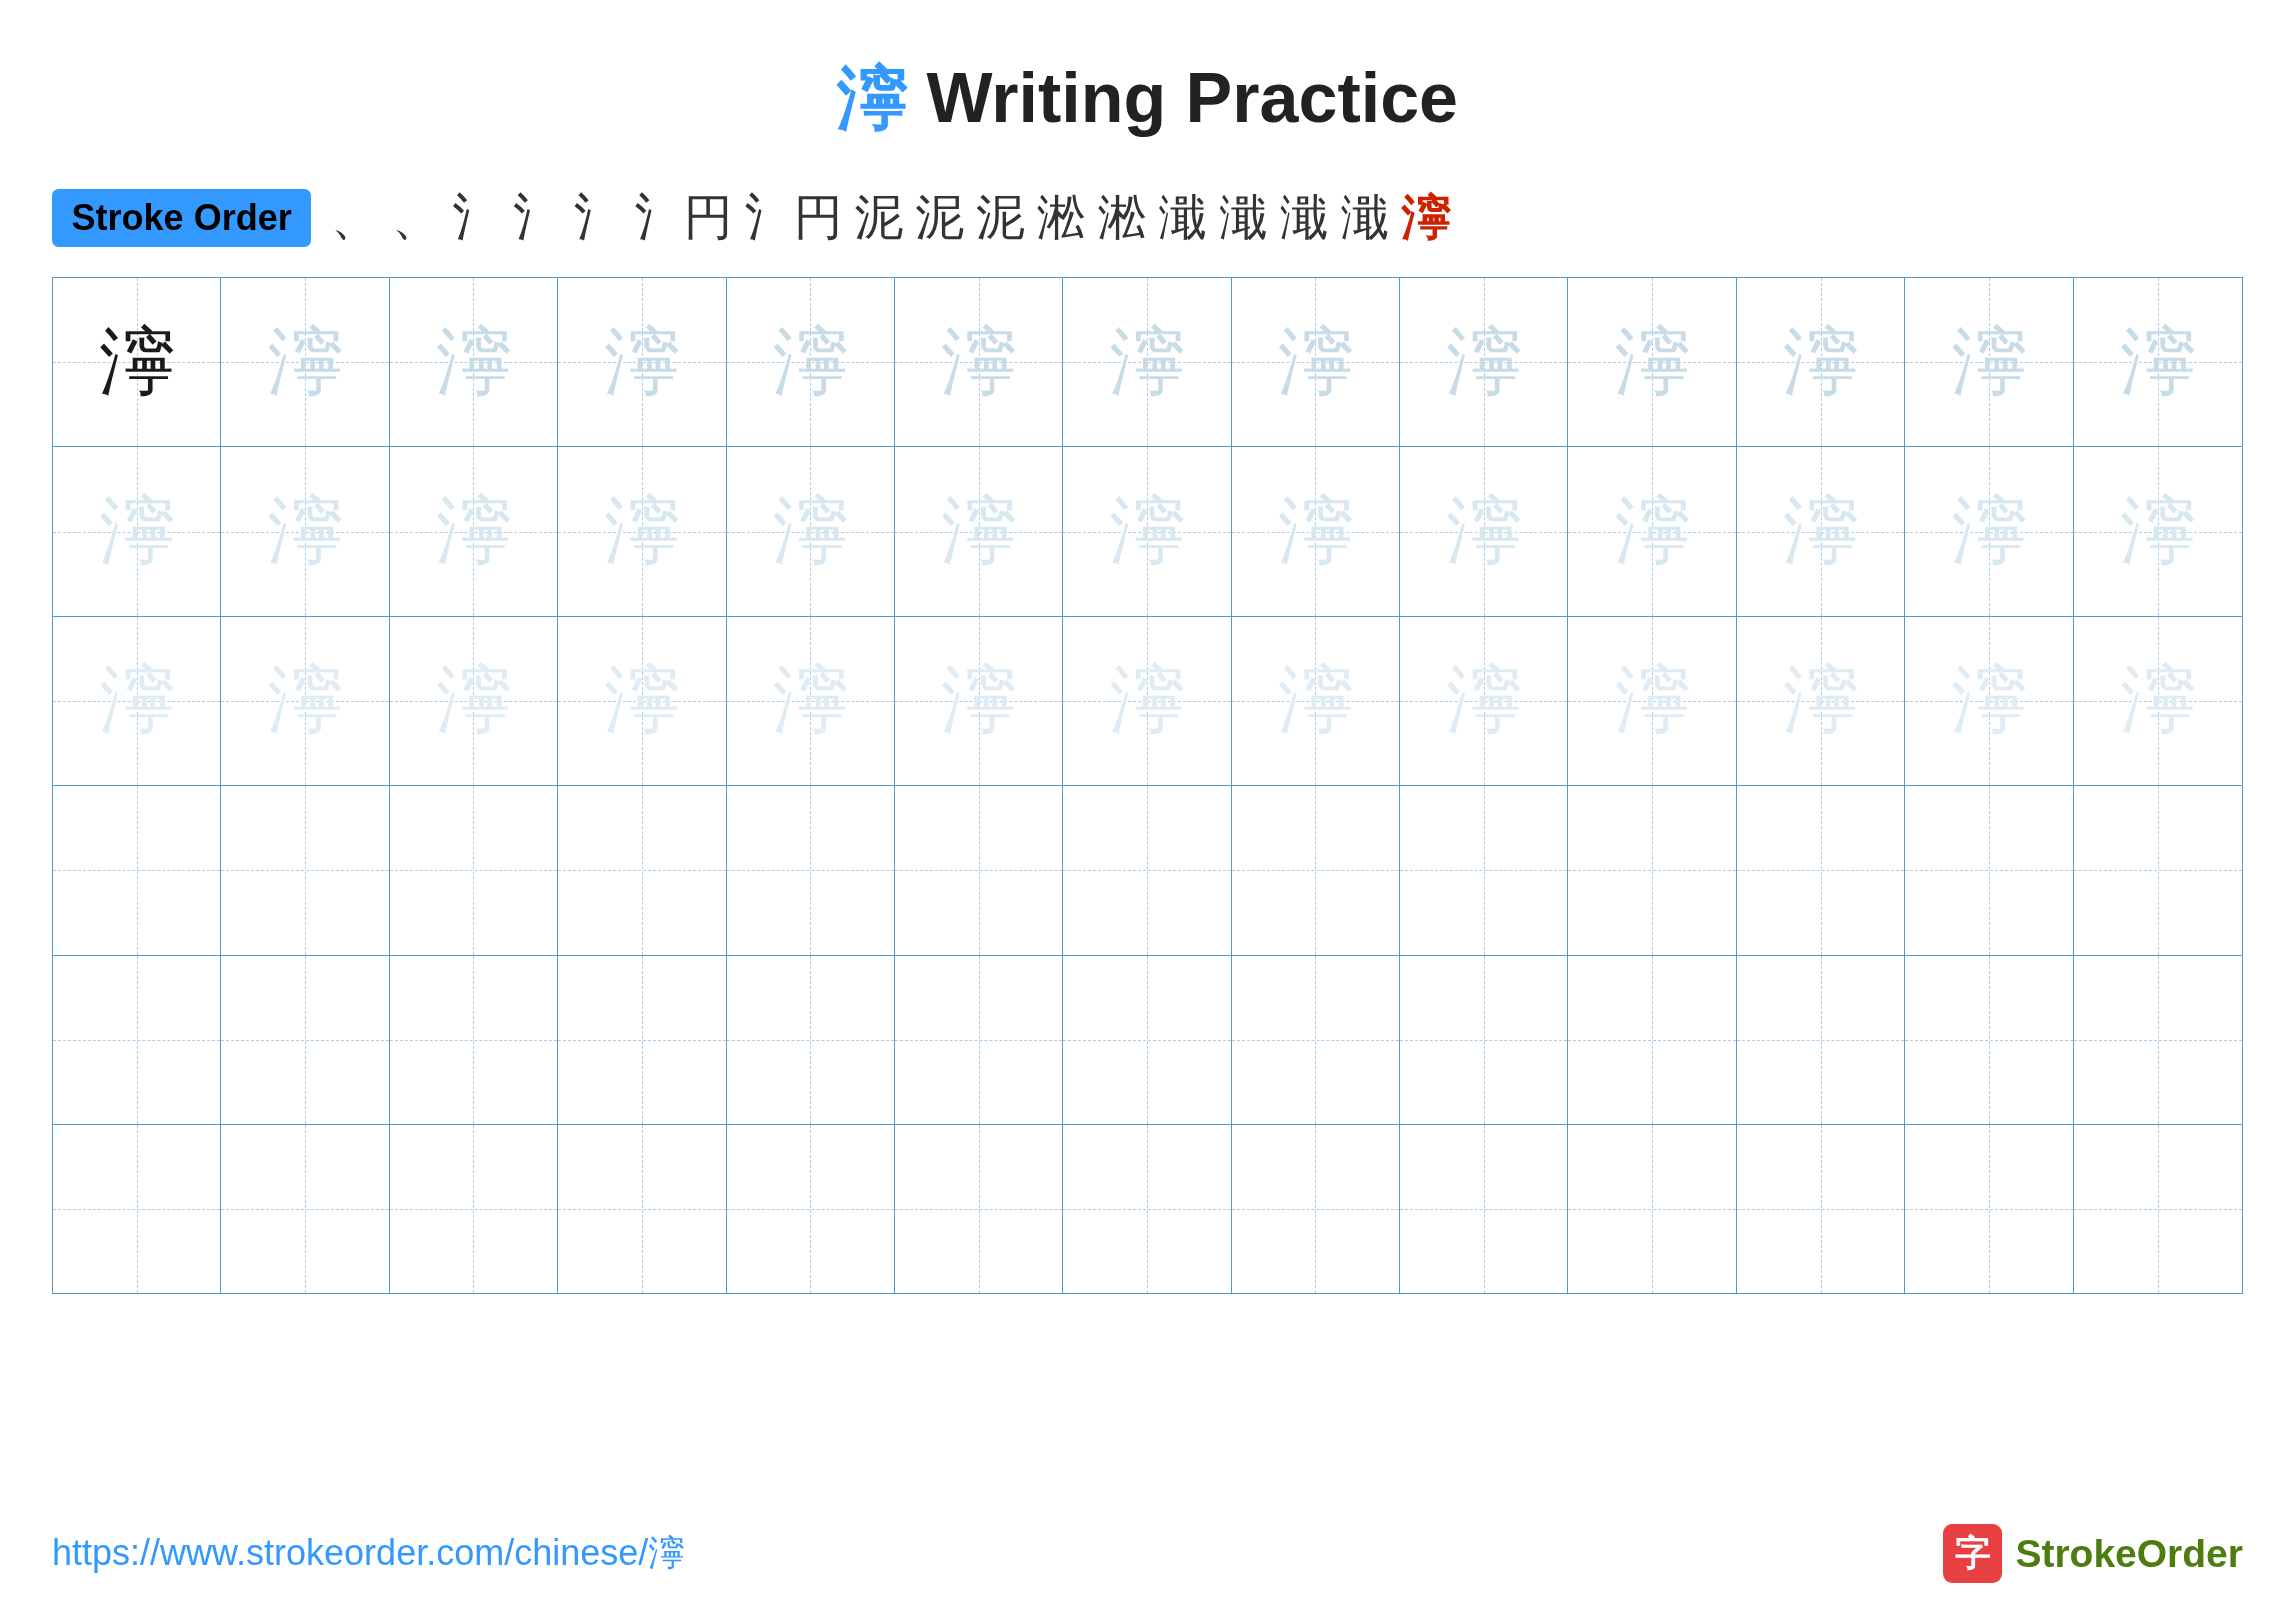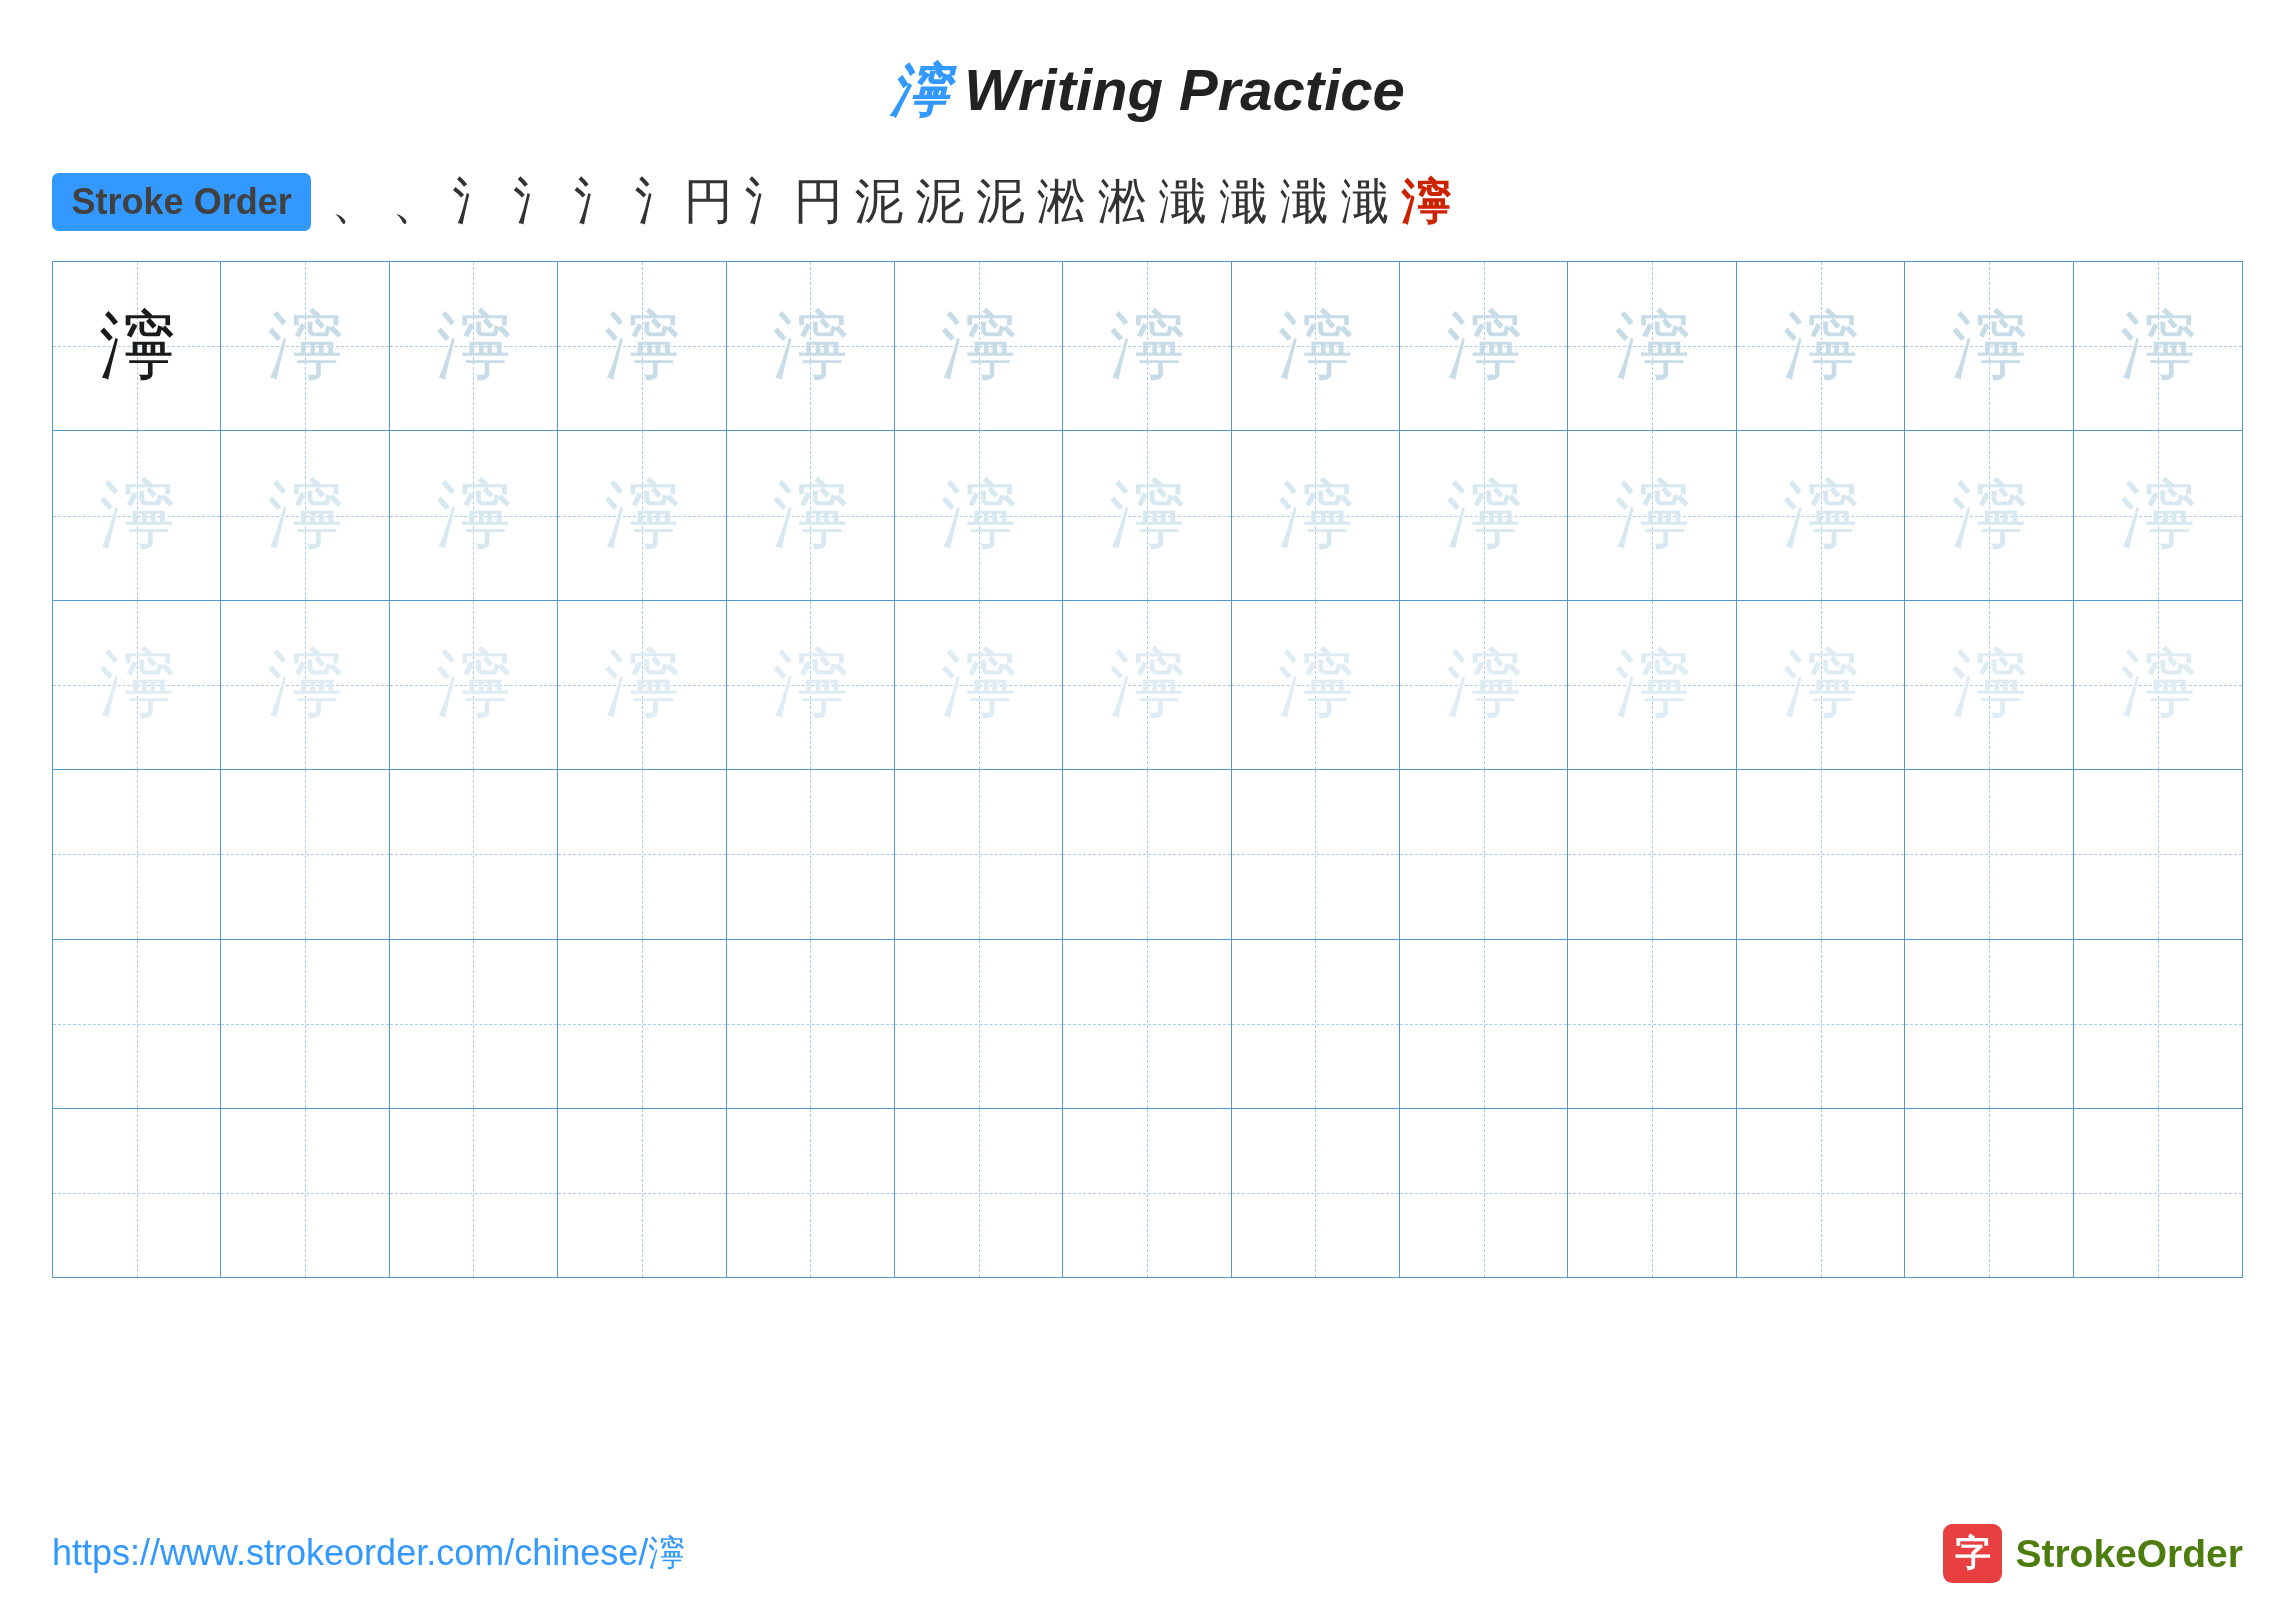--- a/index.html
+++ b/index.html
@@ -9,41 +9,40 @@
       width: 2295px;
       height: 1622px;
       position: relative;
       overflow: hidden;
     }
 
     .page-title {
       text-align: center;
       padding-top: 52px;
       padding-bottom: 39px;
-      font-size: 58px;
-      font-weight: bold;
-      font-style: italic;
+      font-size: 70px;
+      font-weight: bold;
     }
     .page-title .char {
       color: #3399ff;
     }
     .page-title .text {
       color: #222222;
     }
 
     .stroke-order-row {
       display: flex;
       align-items: center;
       padding: 0 52px;
       margin-bottom: 26px;
       gap: 19.6px;
     }
     .stroke-order-badge {
       background: #3399ff;
-      color: #404040;
+      color: #000000;
       font-size: 36px;
       font-weight: bold;
       padding: 7.9px 19.6px;
       border-radius: 6.5px;
       white-space: nowrap;
       flex-shrink: 0;
     }
     .stroke-sequence {
       display: flex;
       align-items: center;

